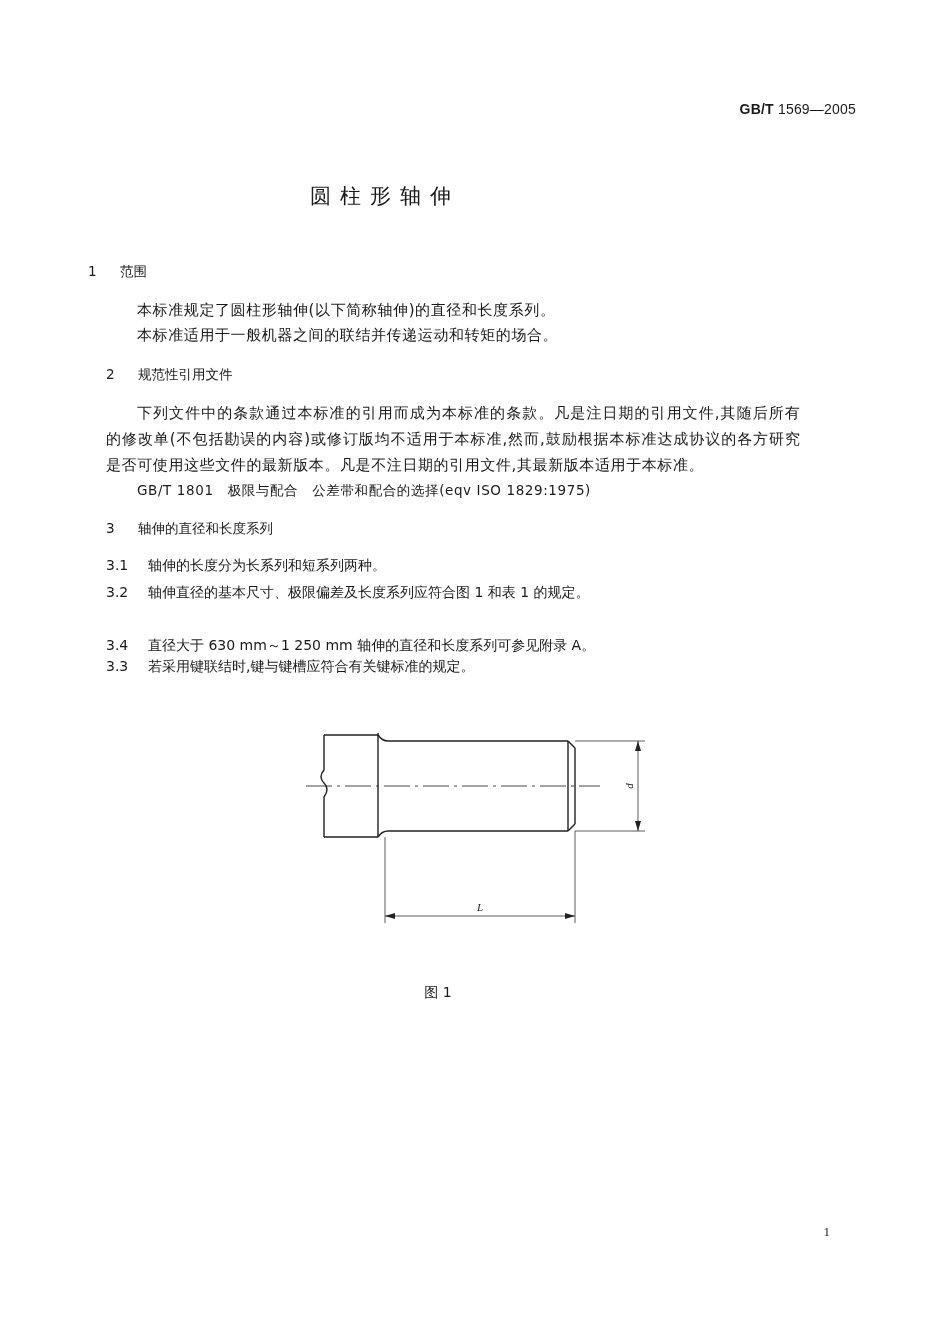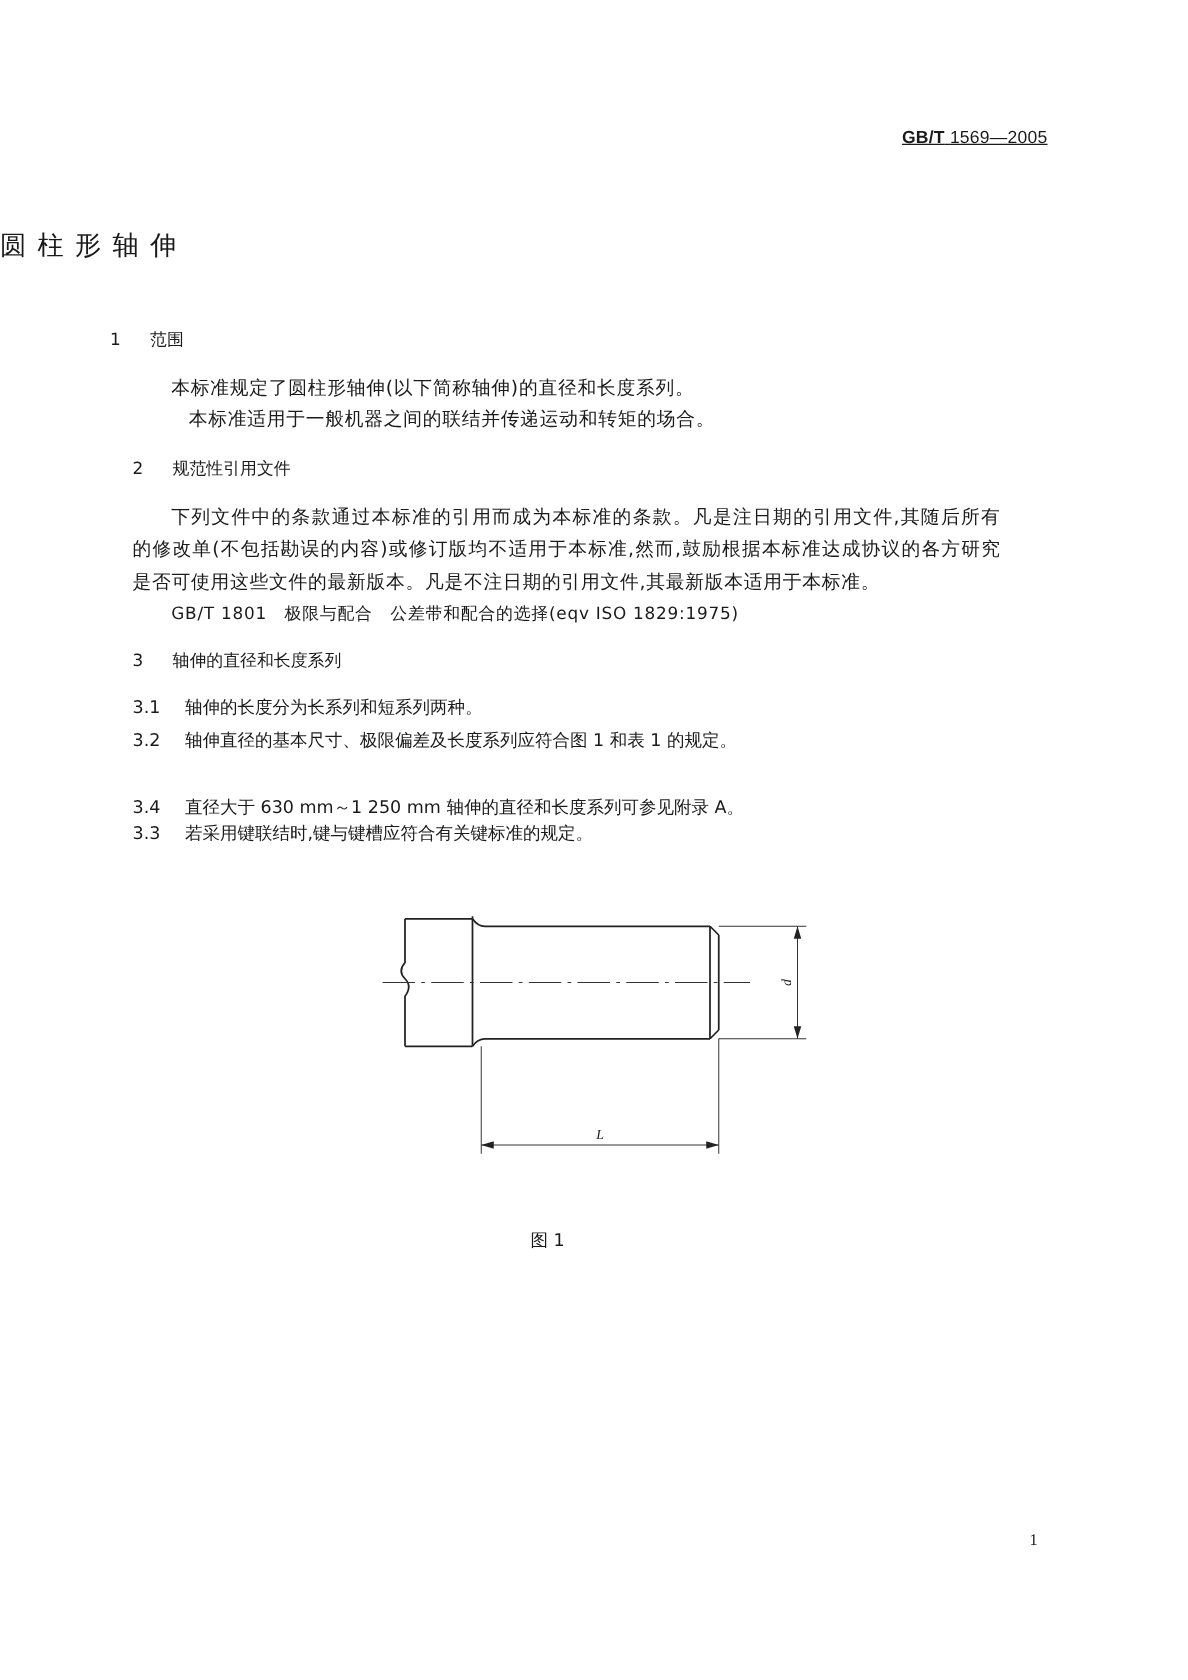--- a/index.html
+++ b/index.html
@@ -1,21 +1,21 @@
 <!DOCTYPE html>
 <html><head>
 <meta charset="utf-8">
 <style>
   html, body { margin: 0; padding: 0; background: #ffffff; }
   body { width: 950px; height: 1344px; position: relative; overflow: hidden;
          font-family: "DejaVu Serif", "Liberation Serif", serif; color: #1a1a1a; }
   .abs { position: absolute; white-space: nowrap; }
-  .std-no { right: 112px; top: 101px; font-family: "Liberation Sans", sans-serif; font-size: 14px; font-weight: bold; letter-spacing: 0.2px; text-decoration: underline; }
+  .std-no { right: 94px; top: 101px; font-family: "Liberation Sans", sans-serif; font-size: 14px; font-weight: bold; letter-spacing: 0.2px; }
   .std-no .num { font-weight: normal; }
-  .title { left: 0; width: 770px; top: 182px; font-family: "DejaVu Sans", sans-serif; font-size: 21px; letter-spacing: 9px; }
+  .title { left: 0; width: 770px; text-align: center; top: 182px; font-family: "DejaVu Sans", sans-serif; font-size: 21px; letter-spacing: 9px; }
   .h { font-family: "DejaVu Sans", sans-serif; font-size: 13.5px; }
   .h .n { display: inline-block; width: 32px; }
   .p { font-size: 15px; font-family: "DejaVu Sans", sans-serif; letter-spacing: 0.6px; }
   .cl { font-family: "DejaVu Sans", sans-serif; font-size: 14px; }
   .cl .n { display: inline-block; width: 42px; }
   .fig-cap { left: 0; width: 876px; text-align: center; top: 984px; font-family: "DejaVu Sans", sans-serif; font-size: 14px; }
   .page-no { right: 120px; top: 1224px; font-size: 13px; font-family: "Liberation Serif", serif; }
   svg.fig { position: absolute; left: 300px; top: 725px; }
 </style>
 </head>
@@ -25,21 +25,21 @@
   <span>GB/T</span>
   <span class="num">1569—2005</span>
 </div>
 
 <div class="abs title">圆柱形轴伸</div>
 
 <div class="abs h" style="left:88px; top:263px;">
   <span class="n">1</span><span>范围</span>
 </div>
 <div class="abs p" style="left:137px; top:301px;">本标准规定了圆柱形轴伸(以下简称轴伸)的直径和长度系列。</div>
-<div class="abs p" style="left:151px; top:326px;text-align:right;">本标准适用于一般机器之间的联结并传递运动和转矩的场合。</div>
+<div class="abs p" style="left:137px; top:326px;text-align:right;">本标准适用于一般机器之间的联结并传递运动和转矩的场合。</div>
 
 <div class="abs h" style="left:106px; top:366px;">
   <span class="n">2</span><span>规范性引用文件</span>
 </div>
 <div class="abs p" style="left:137px; top:404px; letter-spacing:1.05px;">下列文件中的条款通过本标准的引用而成为本标准的条款。凡是注日期的引用文件,其随后所有</div>
 <div class="abs p" style="left:106px; top:430px; letter-spacing:0.95px;">的修改单(不包括勘误的内容)或修订版均不适用于本标准,然而,鼓励根据本标准达成协议的各方研究</div>
 <div class="abs p" style="left:106px; top:456px;">是否可使用这些文件的最新版本。凡是不注日期的引用文件,其最新版本适用于本标准。</div>
 <div class="abs p" style="left:137px; top:482px; font-size:13.5px;">GB/T 1801　极限与配合　公差带和配合的选择(eqv ISO 1829:1975)</div>
 
 <div class="abs h" style="left:106px; top:520px;">

